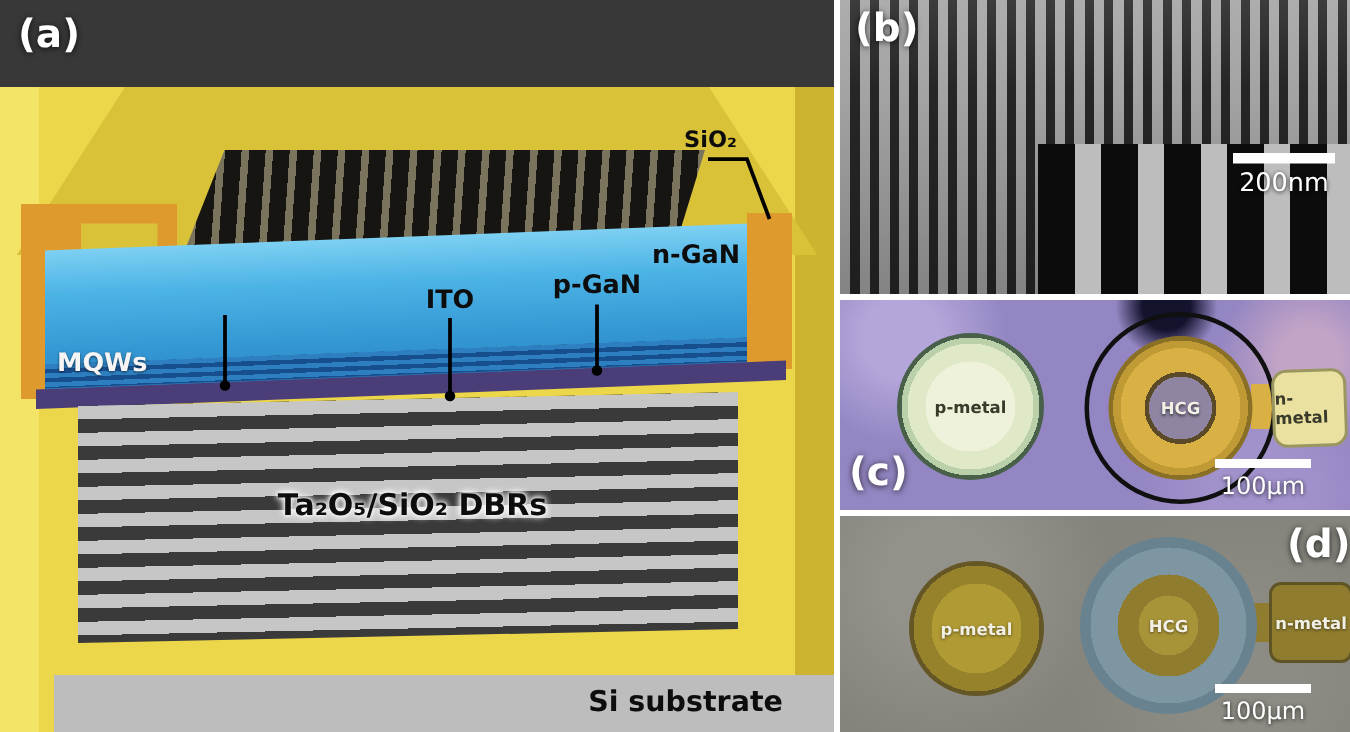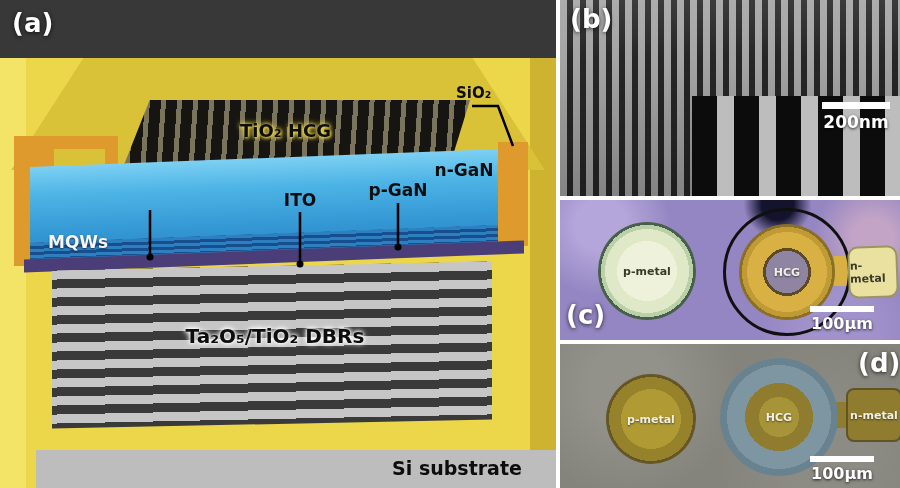--- a/index.html
+++ b/index.html
@@ -39,37 +39,37 @@
   .albl { font-weight:bold; color:#0d0d0d; font-size:17px; white-space:nowrap; }
   .lbl-a-tag { left:12px; top:8px; }
   .lbl-n-electrode { left:150px; top:72px; width:210px; text-align:center; font-size:20px; }
   .lbl-tio2 { left:198px; top:120px; width:175px; text-align:center; font-size:18px;
     text-shadow:0 0 4px rgba(236,214,74,.95),0 0 6px rgba(236,214,74,.9),1px 1px 3px rgba(236,214,74,.9); }
   .lbl-sio2 { left:456px; top:84px; font-size:15px; }
   .lbl-aperture { left:78px; top:188px; width:145px; text-align:center; }
   .lbl-ito { left:272px; top:190px; width:56px; text-align:center; }
   .lbl-pgan { left:362px; top:180px; width:72px; text-align:center; }
   .lbl-ngan { left:428px; top:160px; width:72px; text-align:center; }
-  .lbl-mqws { left:48px; top:232px; color:#f5f5f5; text-shadow:0 1px 2px rgba(0,0,0,.6); }
+  .lbl-mqws { left:38px; top:232px; color:#f5f5f5; text-shadow:0 1px 2px rgba(0,0,0,.6); }
   .lbl-dbr { left:100px; top:324px; width:350px; text-align:center; font-size:20px;
     text-shadow:0 0 3px #fff,0 0 5px #fff,0 0 6px #fff; }
   .lbl-pelectrode { left:230px; top:428px; width:200px; text-align:center; font-size:19px; }
   .lbl-substrate { left:362px; top:457px; width:190px; text-align:center; font-size:19px; }
 
   
   #panel-b { left:560px; top:0; width:340px; height:196px;
     background:repeating-linear-gradient(90deg,#a4a4a4 0 7px,#262626 7px 13px); }
   .b-shade { left:0; top:0; width:340px; height:196px;
     background:linear-gradient(180deg,rgba(255,255,255,.10) 0%,rgba(0,0,0,0) 30%,rgba(0,0,0,.20) 100%); }
   .b-inset { left:132px; top:96px; width:208px; height:100px;
     background:repeating-linear-gradient(90deg,#0c0c0c 0 25px,#bdbdbd 25px 42px); }
   .lbl-b-tag { left:10px; top:4px; }
   .scalebar { background:#fff; }
   .b-bar { left:262px; top:102px; width:68px; height:7px; }
-  .scaletext { color:#fff; font-weight:bold; font-size:17px; text-align:center; text-shadow:0 1px 3px rgba(0,0,0,.8); }
+  .scaletext { color:#fff; font-weight:normal; font-size:17px; text-align:center; text-shadow:0 1px 3px rgba(0,0,0,.8); }
   .b-scaletext { left:254px; top:112px; width:84px; }
 
   
   #panel-c { left:560px; top:200px; width:340px; height:140px;
     background:
       radial-gradient(circle at 64% 3%, #13132e 0 16px, rgba(19,19,46,0) 34px),
       radial-gradient(circle at 12% 18%, #b4a6da 0 26px, rgba(180,166,218,0) 70px),
       radial-gradient(circle at 92% 28%, #c3a4c6 0 20px, rgba(195,164,198,0) 60px),
       radial-gradient(circle at 82% 92%, #a292cc 0 30px, rgba(162,146,204,0) 80px),
       var(--micrograph-purple,#9486c2); }
@@ -135,26 +135,25 @@
       <line x1="150" y1="210" x2="150" y2="256" stroke="#000" stroke-width="2.5"></line>
       <circle cx="150" cy="257" r="3.5" fill="#000"></circle>
       <line x1="300" y1="212" x2="300" y2="263" stroke="#000" stroke-width="2.5"></line>
       <circle cx="300" cy="264" r="3.5" fill="#000"></circle>
       <line x1="398" y1="203" x2="398" y2="246" stroke="#000" stroke-width="2.5"></line>
       <circle cx="398" cy="247" r="3.5" fill="#000"></circle>
     </svg>
 
     <div class="tag lbl-a-tag">(a)</div>
     <div class="albl lbl-sio2">SiO₂</div>
-    <div class="albl lbl-tio2">TiO₂ HCG</div>
     <div class="albl lbl-ito">ITO</div>
     <div class="albl lbl-pgan">p-GaN</div>
     <div class="albl lbl-ngan">n-GaN</div>
     <div class="albl lbl-mqws">MQWs</div>
-    <div class="albl lbl-dbr">Ta₂O₅/TiO₂ DBRs</div>
+    <div class="albl lbl-dbr">Ta₂O₅/SiO₂ DBRs</div>
     <div class="albl lbl-substrate">Si substrate</div>
   </section>
 
   <section class="panel" id="panel-b">
     <div class="b-shade"></div>
     <div class="b-inset"></div>
     <div class="scalebar b-bar"></div>
     <div class="scaletext b-scaletext">200nm</div>
     <div class="tag lbl-b-tag">(b)</div>
   </section>

